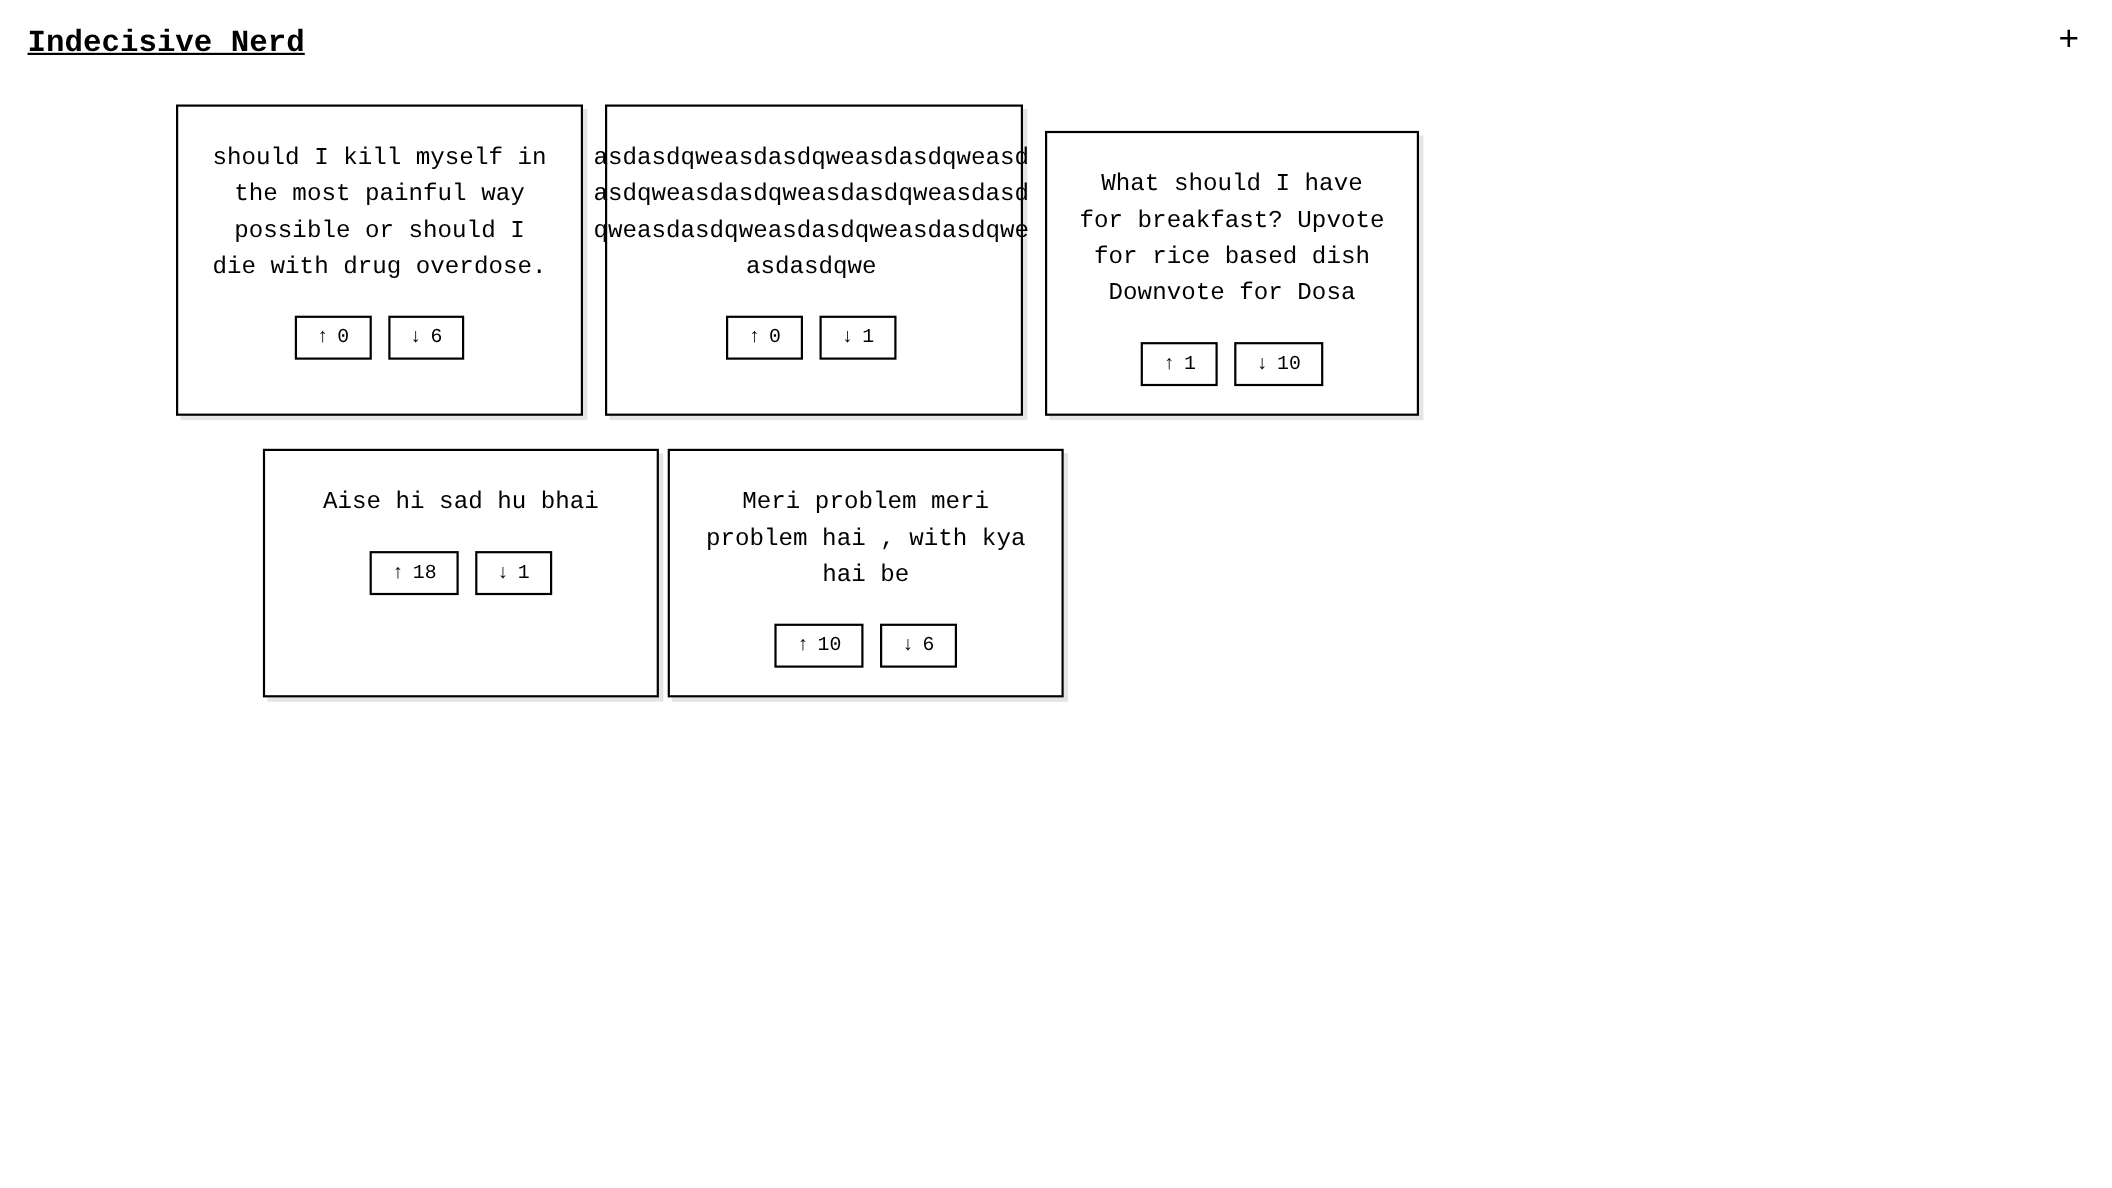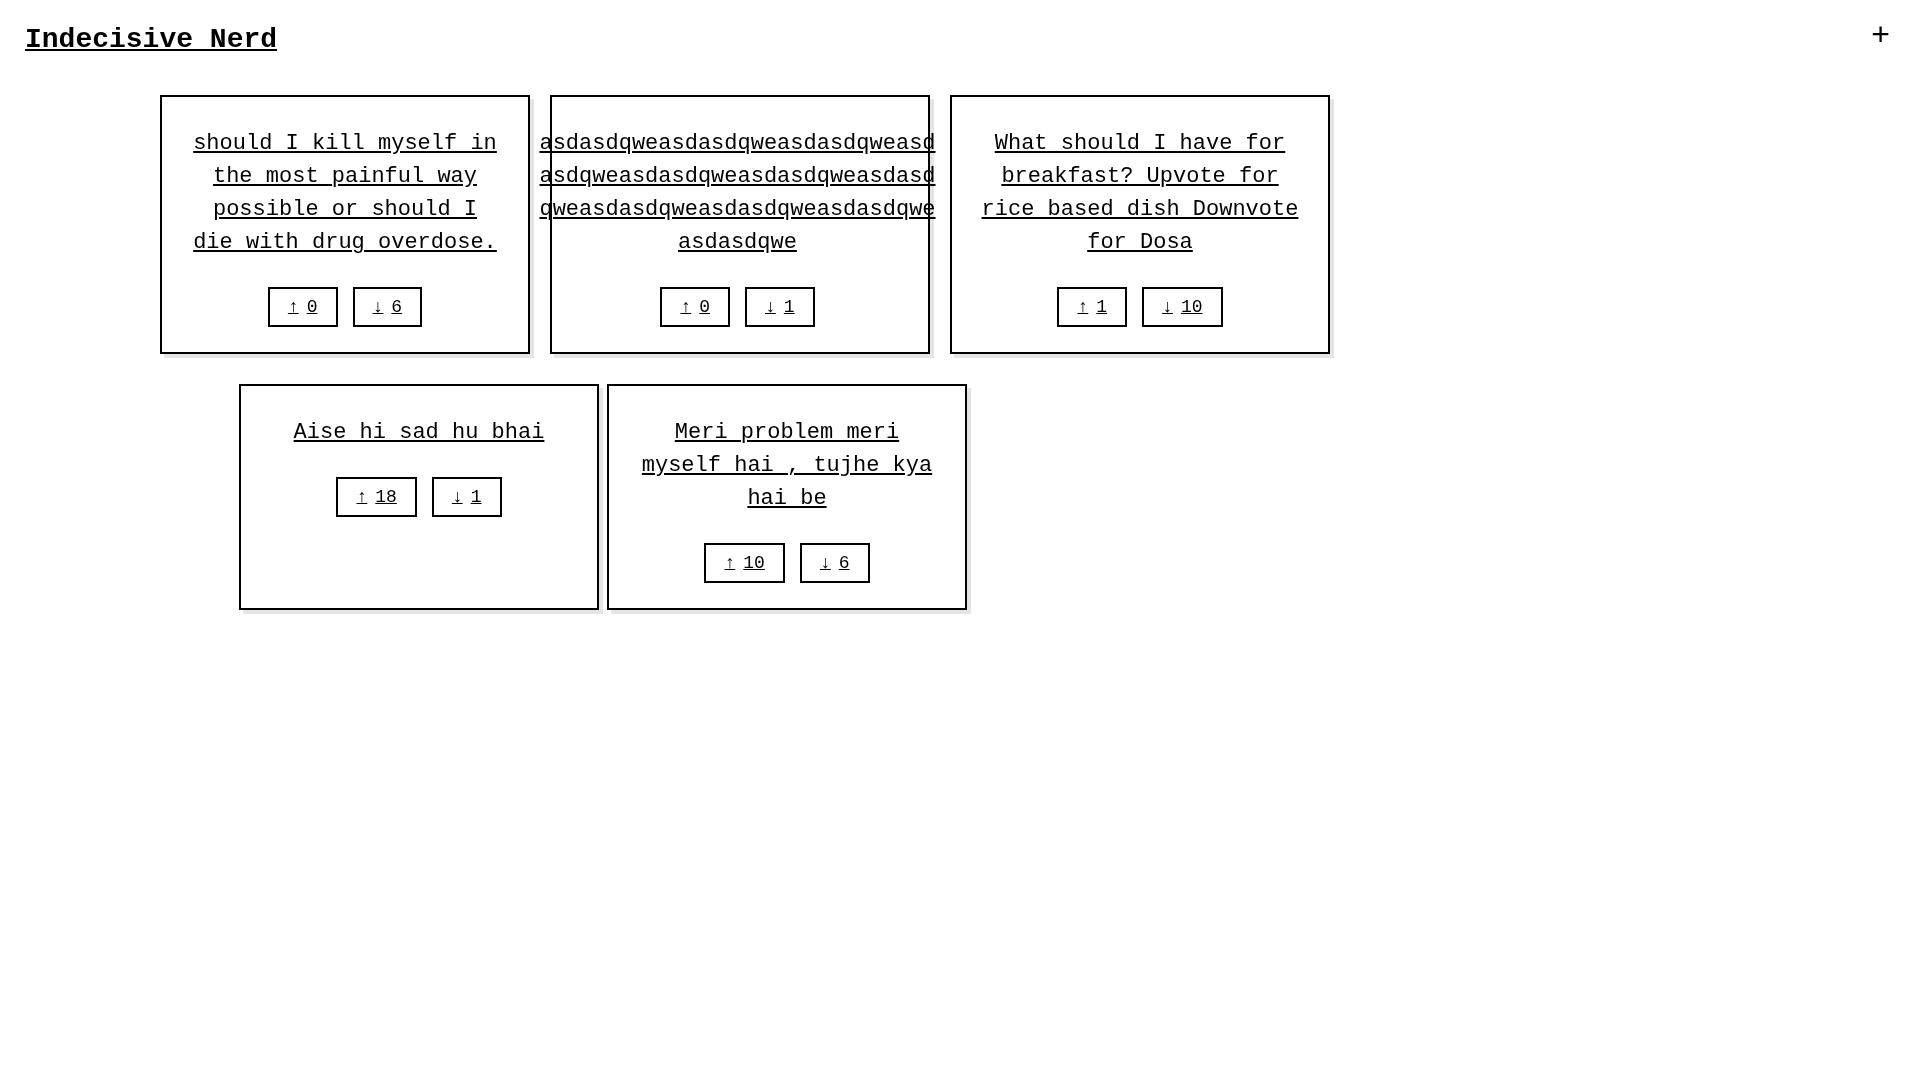--- a/index.html
+++ b/index.html
@@ -43,21 +43,20 @@
       color: #000;
       line-height: 1;
     }
 
     
     .cards-area {
       position: absolute;
       top: 95px;
       left: 160px;
       right: 160px;
-      text-decoration: underline;
     }
 
     
     .row1 {
       display: flex;
       gap: 20px;
       margin-bottom: 30px;
     }
 
     
@@ -118,21 +117,22 @@
     .card-medium {
       width: 370px;
     }
 
     .card-large {
       width: 380px;
       padding-left: 20px;
     }
 
     .card-xlarge {
-      width: 380px;
+      width: 340px;
+      margin-top: 24px;
     }
 
     .card-row2-left {
       width: 360px;
     }
 
     .card-row2-right {
       width: 360px;
     }
   </style>
@@ -203,21 +203,21 @@
           <span>18</span>
         </button>
         <button class="vote-btn">
           <span class="arrow-down"></span>
           <span>1</span>
         </button>
       </div>
     </div>
 
     <div class="card card-row2-right">
-      <div class="card-text">Meri problem meri myself hai , tujhe kya hai be</div>
+      <div class="card-text">Meri problem meri problem hai , with kya hai be</div>
       <div class="card-actions">
         <button class="vote-btn">
           <span class="arrow-up"></span>
           <span>10</span>
         </button>
         <button class="vote-btn">
           <span class="arrow-down"></span>
           <span>6</span>
         </button>
       </div>

